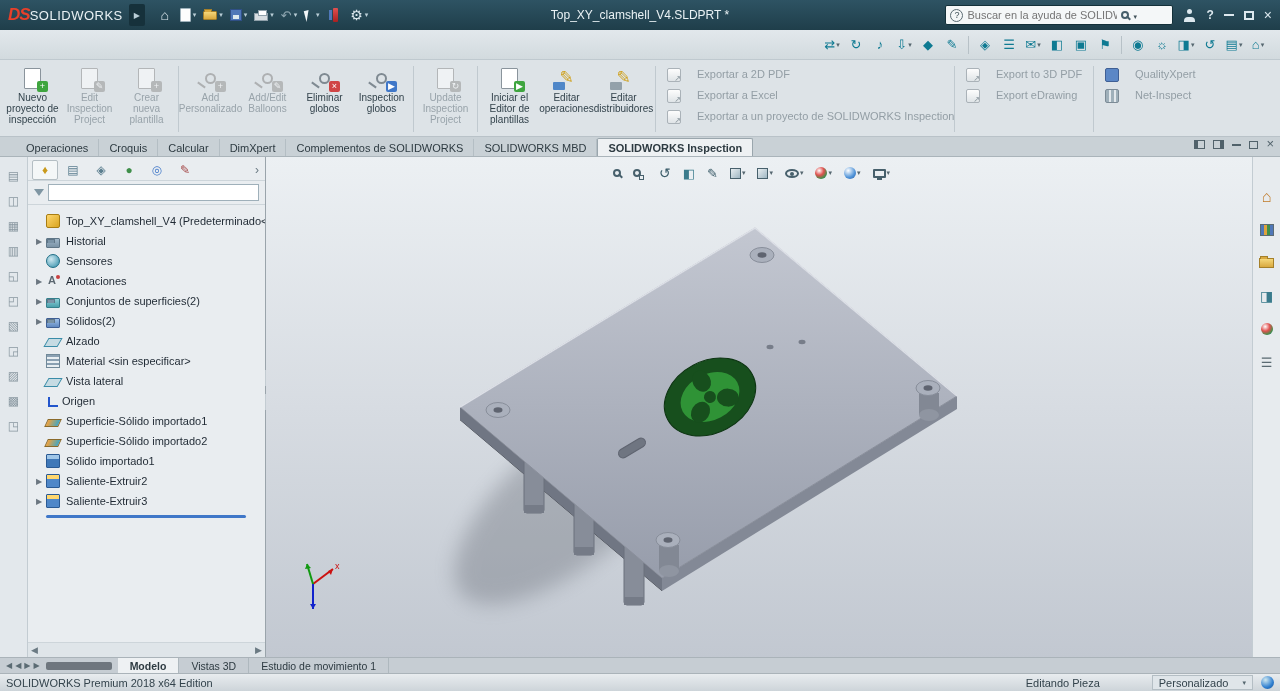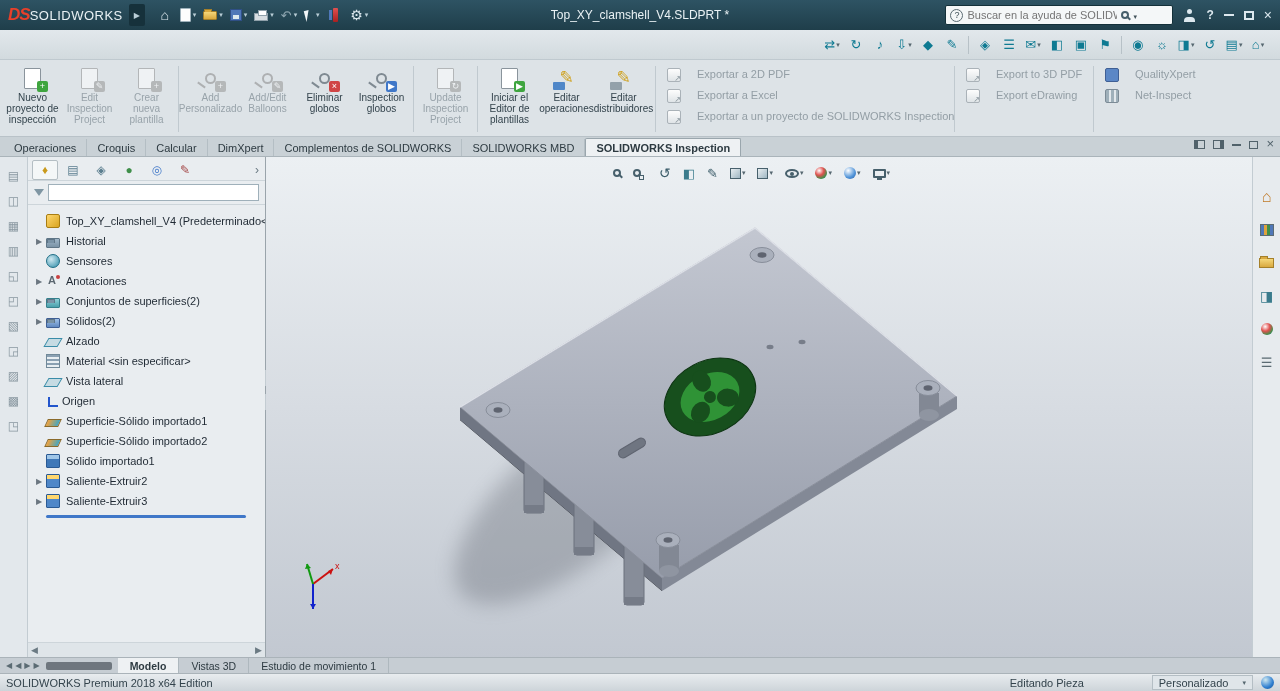--- a/index.html
+++ b/index.html
@@ -69,21 +69,21 @@
   .vsep{width:1px;background:#c0c9cf;margin:4px 3px}
   .expcol{display:flex;flex-direction:column;justify-content:flex-start;padding:6px 6px 0 8px;gap:7px}
   .expcol.c1{width:292px}.expcol.c2{width:132px}.expcol.c3{width:108px}
   .exp-item{display:flex;align-items:flex-start;gap:16px;color:#939ea5;white-space:nowrap;font-size:11px}
   .exp-ic{width:14px;height:14px;border:1px solid #aab2b8;background:linear-gradient(#fdfdfd,#dfe4e7);border-radius:2px;position:relative;flex:none}
   .exp-ic::after{content:"↗";position:absolute;right:-1px;bottom:-2px;font-size:8px;color:#8b979e}
   .exp-ic.qx{background:#5b87c6;border-color:#3f5f94}.exp-ic.qx::after{content:""}
   .exp-ic.ni{background:repeating-linear-gradient(90deg,#9fb0ba 0 3px,#e2e8ec 3px 5px);border-color:#7c8b96}.exp-ic.ni::after{content:""}
 
   
-  .tabrow{height:20px;background:#c9d1d6;display:flex;align-items:flex-end;padding-left:4px;position:relative;flex:none;border-bottom:1px solid #aab4ba}
+  .tabrow{height:20px;background:#c9d1d6;display:flex;align-items:flex-end;padding-left:16px;position:relative;flex:none;border-bottom:1px solid #aab4ba}
   .ctab{padding:3px 10px 2px 10px;font-size:11px;color:#2d3a41;border-right:1px solid #b4bec4;white-space:nowrap}
   .ctab.active{background:#eef1f3;font-weight:bold;border:1px solid #9aa6ad;border-bottom:none;border-radius:2px 2px 0 0}
   .tabrow-right{position:absolute;right:6px;top:2px;display:flex;gap:8px;align-items:center}
   .wc{color:#51626b;font-size:10px;display:flex;align-items:center}
   .wc .box{width:9px;height:8px;border:1.5px solid #51626b;display:inline-block}
   .wc .bar{width:9px;height:2px;background:#51626b;display:inline-block}
   .wc .pane{width:11px;height:9px;border:1.5px solid #51626b;display:inline-block;position:relative}
   .wc .pane::after{content:"";position:absolute;left:0;top:0;bottom:0;width:3px;background:#51626b}
   .wc .x::before{content:"×";font-size:13px;line-height:9px}
 
@@ -650,20 +650,20 @@
     </span>
     <span class="mthumb"></span>
     <div class="mtab active">Modelo</div>
     <div class="mtab">Vistas 3D</div>
     <div class="mtab">Estudio de movimiento 1</div>
   </div>
 
   <div class="statusbar">
     <span>SOLIDWORKS Premium 2018 x64 Edition</span>
     <span class="sp"></span>
-    <span style="margin-right:60px">Editando Pieza</span>
+    <span style="margin-right:44px">Editando Pieza</span>
     <span class="cfgbox">
       <span>Personalizado</span>
     </span>
     <span class="stat-globe"></span>
   </div>
 
 </div>
 
 </body></html>

